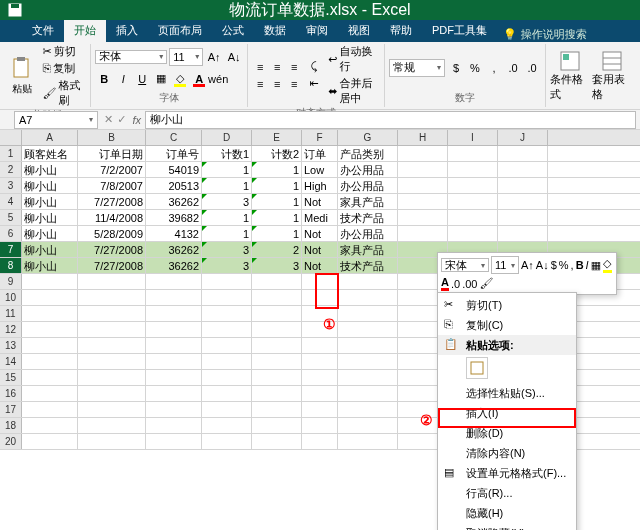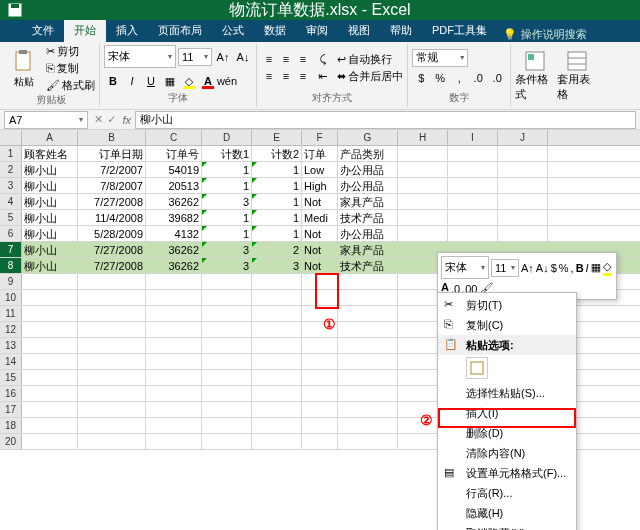--- a/index.html
+++ b/index.html
@@ -12,31 +12,31 @@
 .tab.active{background:#f3f3f3;color:#0b6938}
 .tell-me{margin-left:6px;color:#d0e8d8;display:flex;align-items:center;gap:4px}
 .ribbon{height:68px;background:#f3f3f3;border-bottom:1px solid #d4d4d4;display:flex;padding:2px 4px}
 .rgroup{border-right:1px solid #d4d4d4;padding:0 4px;display:flex;flex-direction:column;justify-content:space-between;height:100%}
 .rgroup-content{flex:1;display:flex;align-items:center;gap:2px}
 .rgroup-label{font-size:10px;color:#666;text-align:center;padding-bottom:2px}
 .paste-btn{display:flex;flex-direction:column;align-items:center;width:32px}
 .clip-right{display:flex;flex-direction:column;gap:2px;font-size:10px;padding-left:4px}
 .clip-item{display:flex;align-items:center;gap:2px}
 .font-top{display:flex;gap:2px;align-items:center}
-.font-name{border:1px solid #bbb;background:#fff;width:72px;height:23px;padding:0 3px;display:flex;align-items:center;justify-content:space-between}
+.font-name{border:1px solid #bbb;background:#fff;width:72px;height:14px;padding:0 3px;display:flex;align-items:center;justify-content:space-between}
 .font-size{border:1px solid #bbb;background:#fff;width:34px;height:18px;padding:0 3px;display:flex;align-items:center;justify-content:space-between}
 .font-bottom{display:flex;gap:1px;align-items:center;margin-top:2px}
 .fbtn{width:18px;height:18px;display:flex;align-items:center;justify-content:center;border:1px solid transparent}
 .align-grid{display:grid;grid-template-columns:repeat(3,16px);gap:1px}
 .abtn{width:16px;height:16px;display:flex;align-items:center;justify-content:center}
-.num-group{display:flex;flex-direction:column;gap:2px}
+.num-group{display:flex;flex-direction:row;gap:2px}
 .num-sel{border:1px solid #bbb;background:#fff;width:56px;height:18px;padding:0 3px;display:flex;align-items:center;justify-content:space-between;font-size:10px}
 .cond-btn{display:flex;flex-direction:column;align-items:center;width:40px;font-size:10px}
 .name-box-row{height:20px;background:#f3f3f3;border-bottom:1px solid #d4d4d4;display:flex;align-items:center}
-.name-box{width:84px;height:18px;border:1px solid #bbb;background:#fff;padding:0 4px;display:flex;align-items:center;justify-content:space-between;margin-left:4px}
+.name-box{width:84px;height:18px;border:1px solid #bbb;background:#fff;padding:0 4px;display:flex;align-items:center;justify-content:space-between;margin-left:14px}
 .fx-btns{display:flex;gap:4px;padding:0 6px;color:#888}
 .fx-label{font-style:italic;color:#666;margin-right:4px}
 .formula-bar{flex:1;height:18px;border:1px solid #bbb;background:#fff;padding:0 4px;display:flex;align-items:center;margin-right:4px}
 .sheet{position:relative}
 .col-hdr-row{height:16px;display:flex;background:#e6e6e6;border-bottom:1px solid #bbb}
 .corner{width:22px;border-right:1px solid #bbb;background:#e6e6e6}
 .col-hdr{border-right:1px solid #bbb;text-align:center;font-size:10px;line-height:16px;color:#333}
 .row{height:16px;display:flex;border-bottom:1px solid #d4d4d4}
 .row-hdr{width:22px;background:#e6e6e6;border-right:1px solid #bbb;text-align:center;font-size:10px;line-height:16px;color:#333}
 .row-hdr.sel{background:#0b6938;color:#fff}

